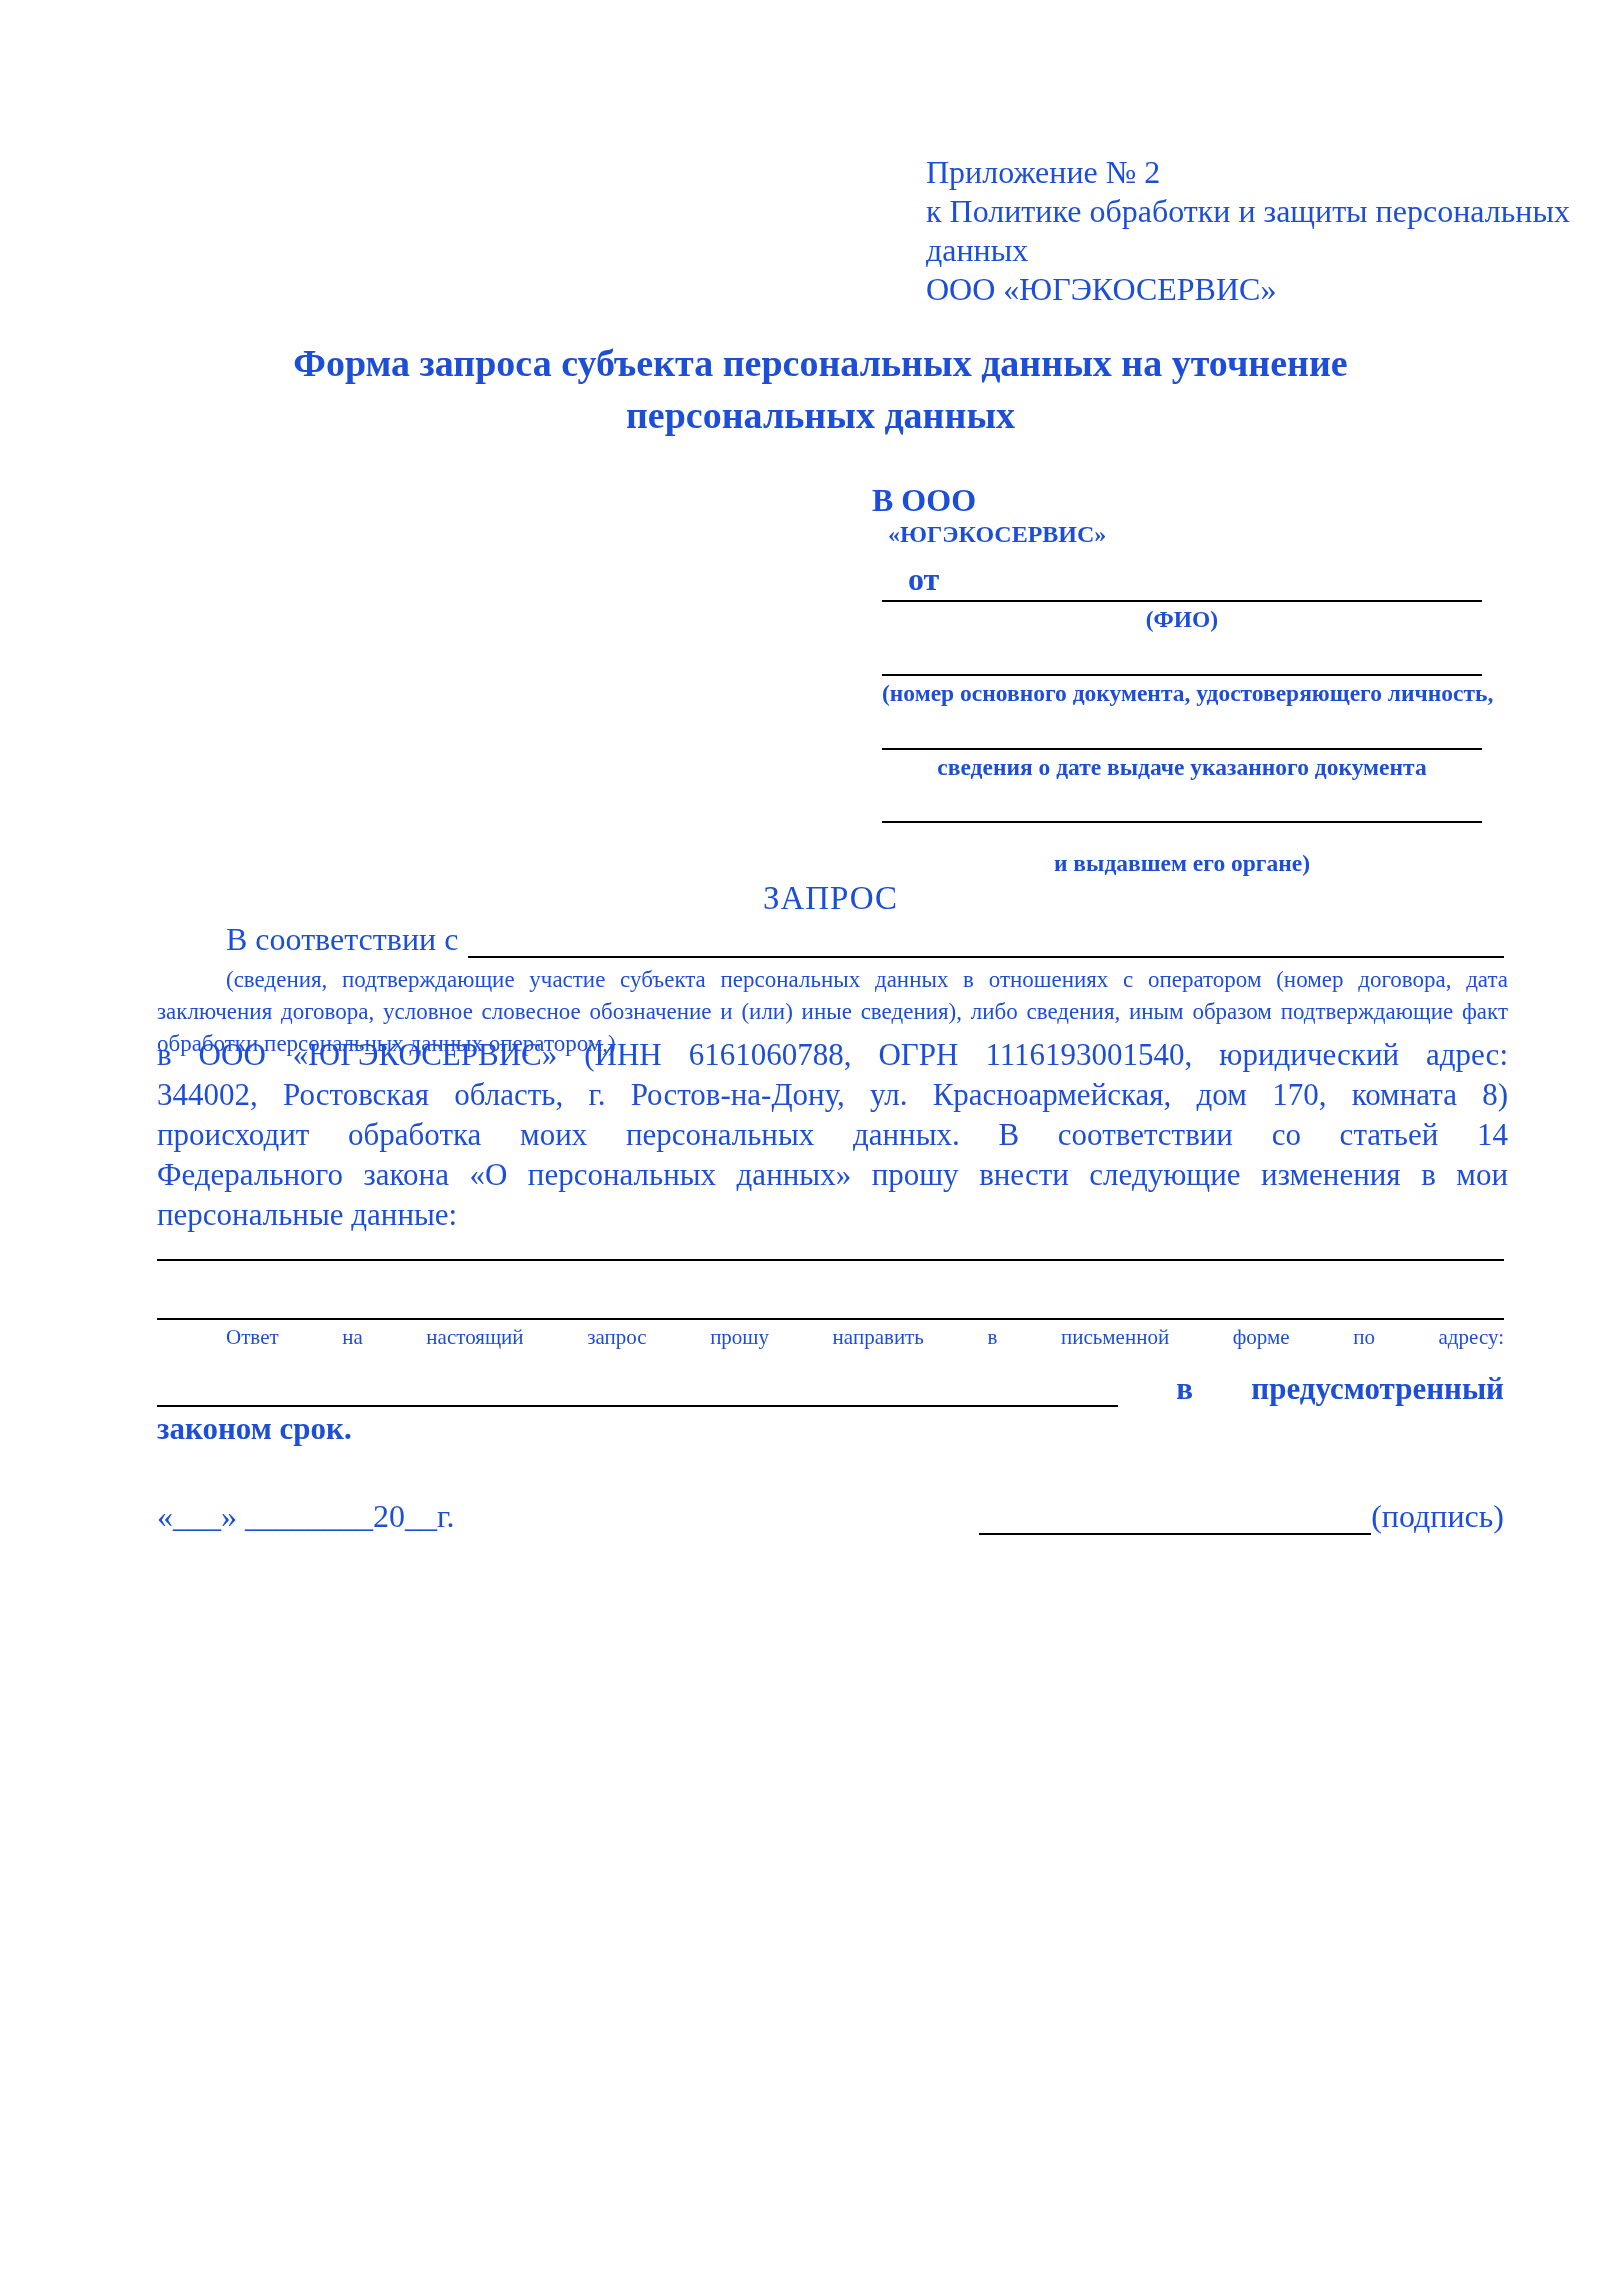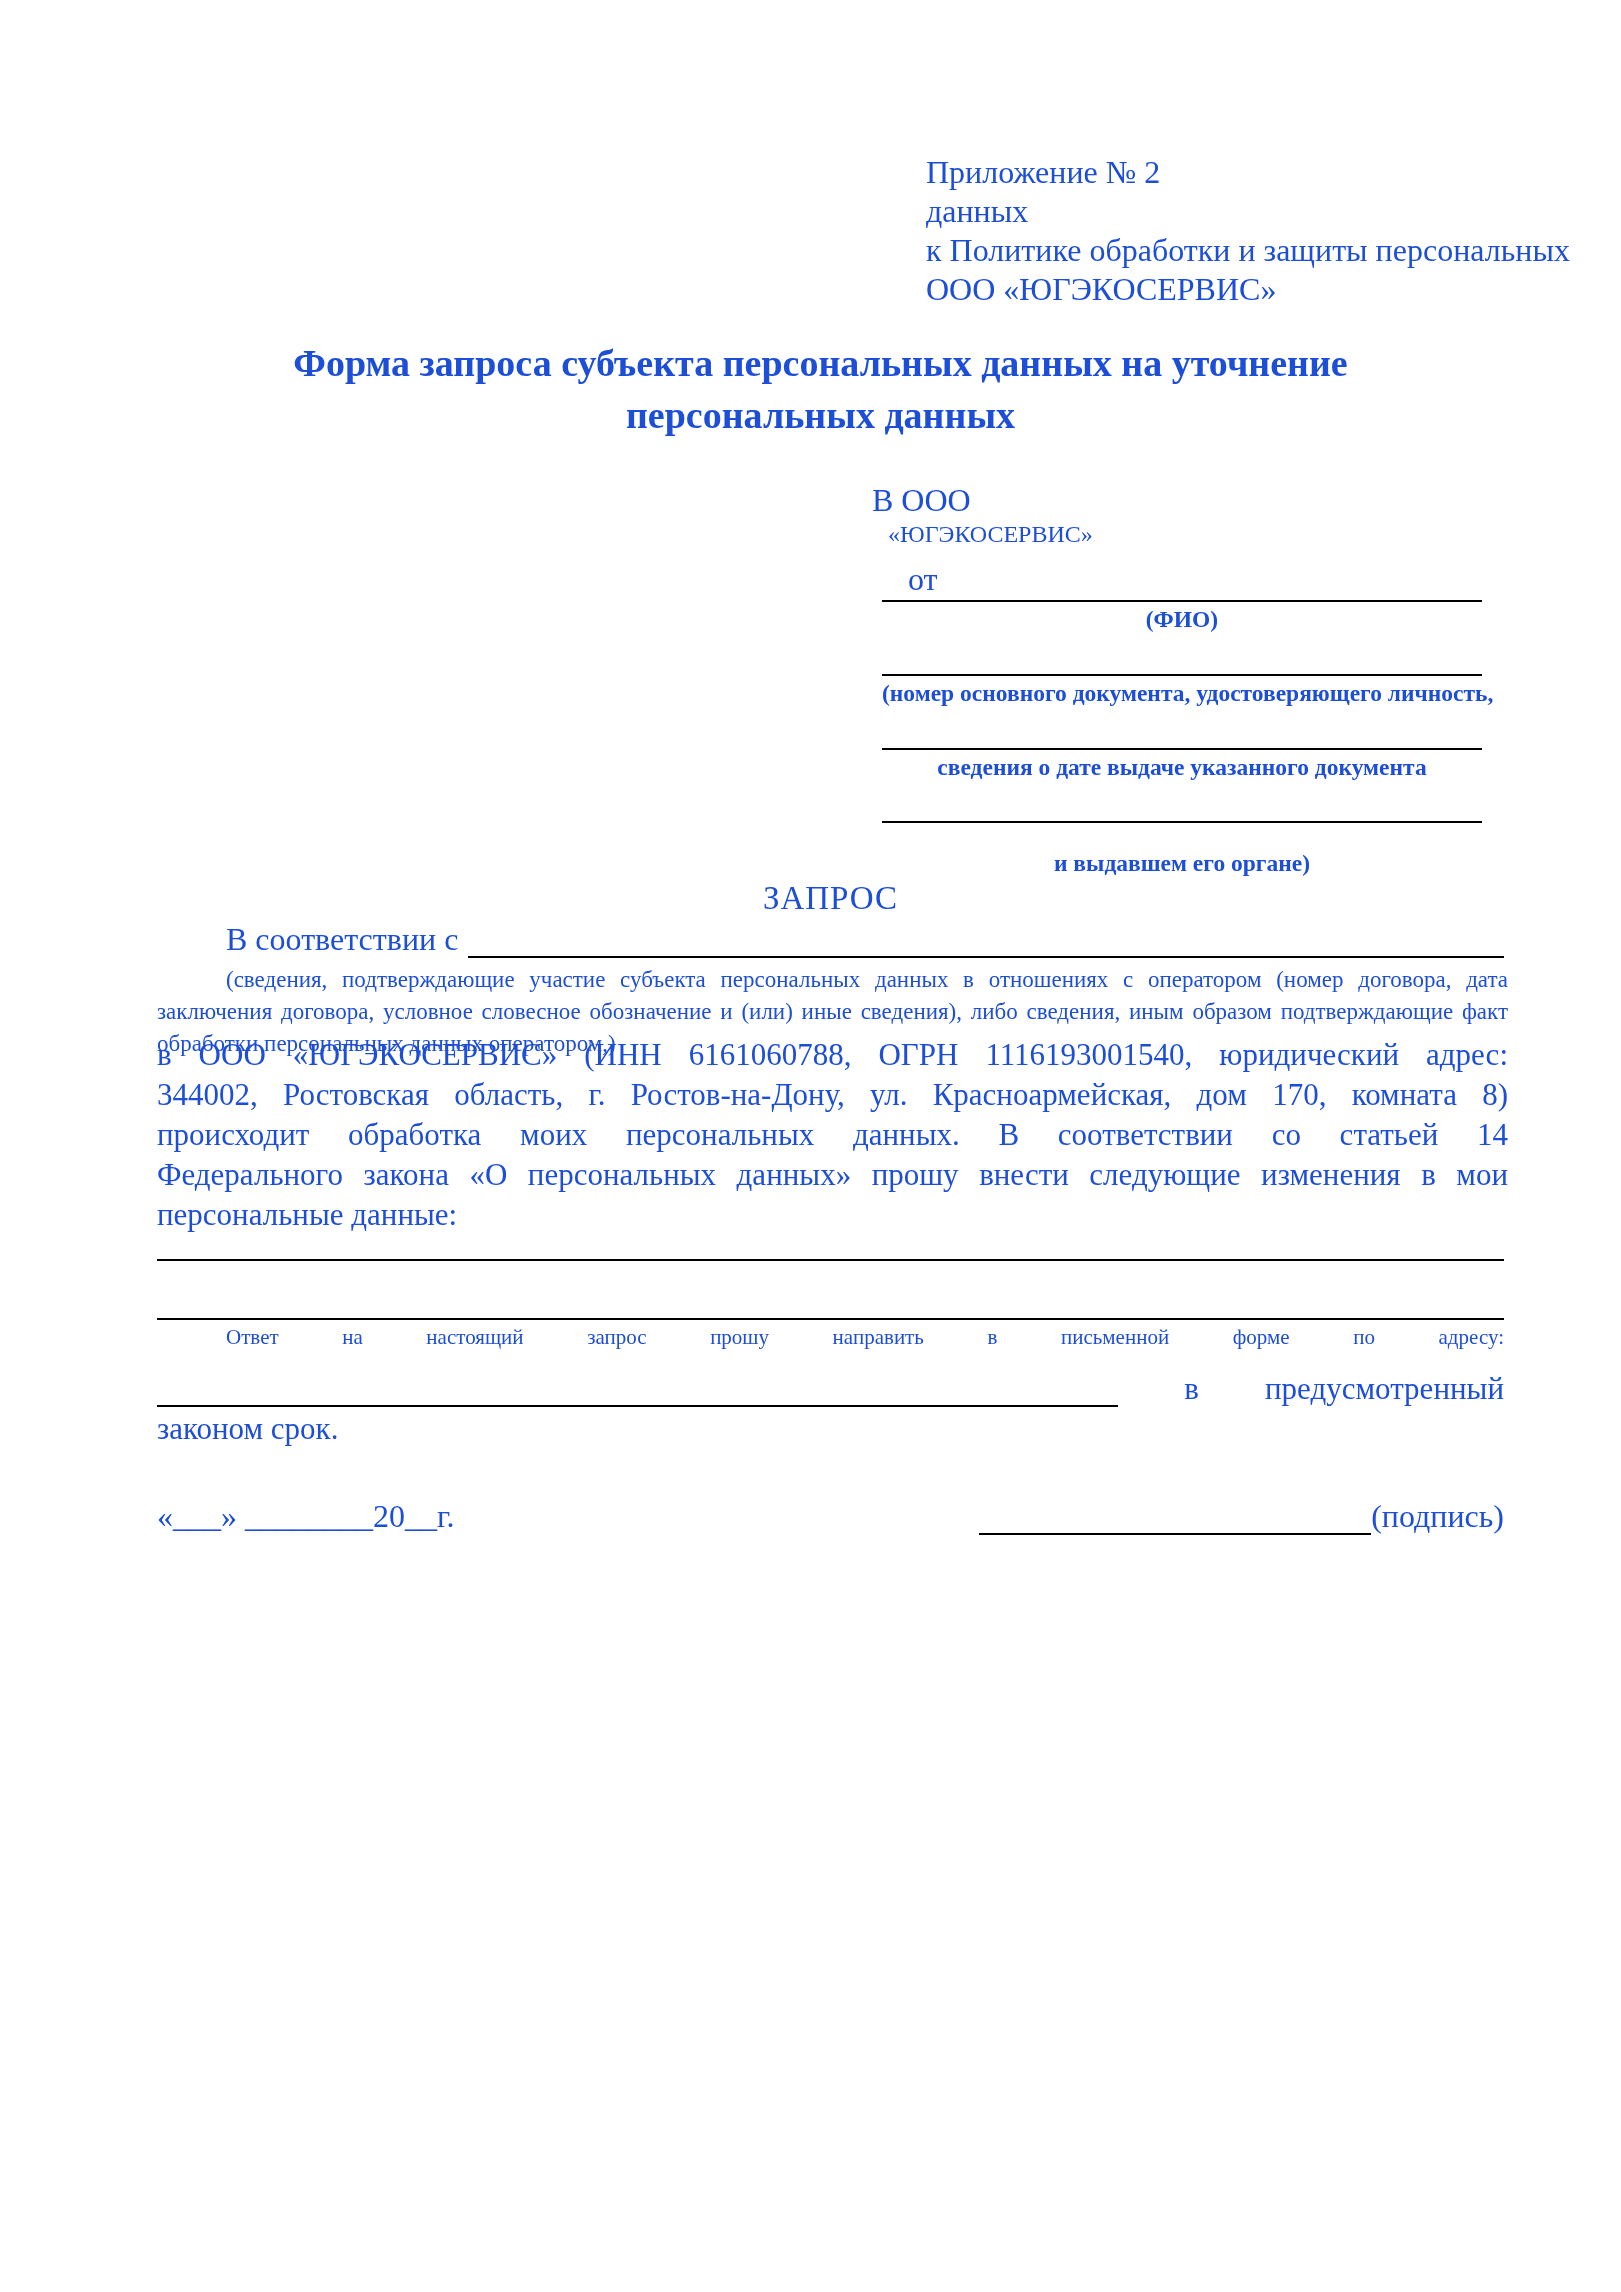--- a/index.html
+++ b/index.html
@@ -5,21 +5,21 @@
   html,body{margin:0;padding:0;background:#ffffff;}
   .page{
     position:relative;
     width:1621px;height:2293px;
     background:#ffffff;
     color:#1d4ed8;
     font-family:"Liberation Serif","DejaVu Serif",serif;
     overflow:hidden;
   }
   .abs{position:absolute;}
-  .nowrap{white-space:nowrap;}
+  .nowrap{white-space:nowrap;font-weight:bold;}
 
   
   .header-block{left:926px;top:153px;width:598px;font-size:32px;line-height:39px;}
   .header-block div{white-space:nowrap;}
 
   
   .doc-title{left:193px;top:337px;width:1255px;text-align:center;
              font-size:38px;line-height:52px;font-weight:bold;}
 
   
@@ -70,22 +70,22 @@
   .sig-blank{width:392px;height:39px;border-bottom:2.9px solid #000;}
   .sig-row span{white-space:nowrap;}
 </style>
 </head>
 <body>
 
 <div class="page">
 
   <div class="abs header-block">
     <div>Приложение № 2</div>
+    <div>к Политике обработки и защиты персональных</div>
     <div>данных</div>
-    <div>к Политике обработки и защиты персональных</div>
     <div>ООО «ЮГЭКОСЕРВИС»</div>
   </div>
 
   <div class="abs doc-title">Форма запроса субъекта персональных данных на уточнение персональных данных</div>
 
   <div class="abs addr1 nowrap">В ООО</div>
   <div class="abs addr2 nowrap">«ЮГЭКОСЕРВИС»</div>
   <div class="abs addr3 nowrap">от</div>
 
   <div class="abs blank b1"></div>

